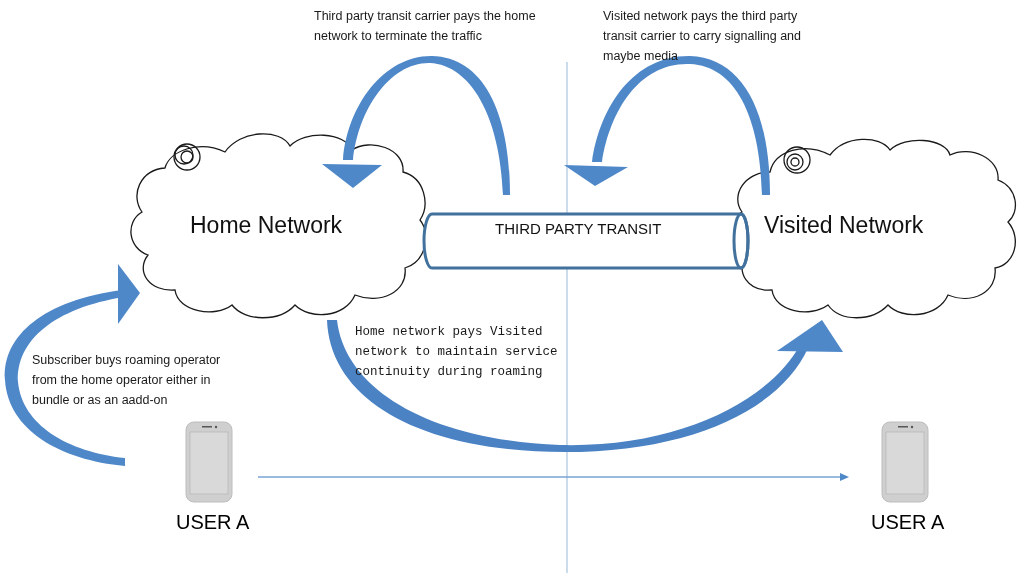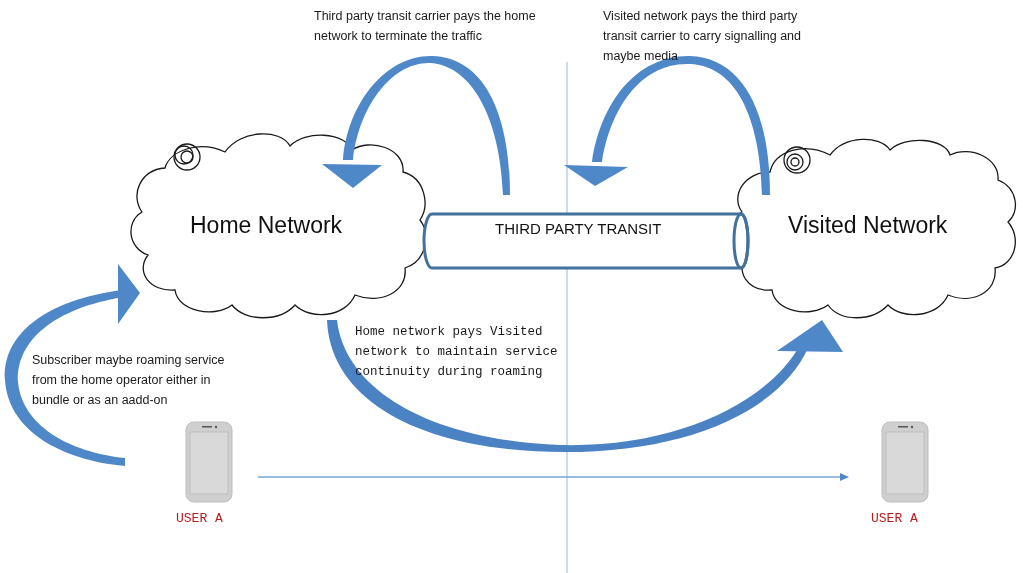--- a/index.html
+++ b/index.html
@@ -2,21 +2,21 @@
 <html><head>
   <meta charset="utf-8">
   <style>
     html, body { margin: 0; padding: 0; background: #ffffff; }
     body { width: 1024px; height: 573px; position: relative; overflow: hidden;
            font-family: "Liberation Sans", sans-serif; color: #1a1a1a; }
     svg#diagram { position: absolute; left: 0; top: 0; }
     .note { position: absolute; font-size: 12.5px; line-height: 20px; color: #1a1a1a; }
     .cloud-label { position: absolute; font-size: 23px; color: #111; white-space: nowrap; }
     .pipe-label { position: absolute; font-size: 15px; color: #111; white-space: nowrap; }
-    .user-label { position: absolute; font-size: 13px; color: #b91c1c; white-space: nowrap; font-family: Liberation Mono, monospace; }
+    .user-label { position: absolute; font-size: 20px; color: #000000; white-space: nowrap; }
   </style>
 </head>
 <body>
 
 <svg id="diagram" width="1024" height="573" viewBox="0 0 1024 573">
 
   <line x1="567" y1="62" x2="567" y2="573" stroke="#a8c4e0" stroke-width="1.2"></line>
 
   <g fill="#ffffff" stroke="#1a1a1a" stroke-width="1.3">
     <path d="M165,168 C170,150 200,140 225,152 C240,130 280,128 290,146 C305,130 345,132 352,150 C370,138 405,148 403,172 C425,178 430,205 420,220 C432,235 425,262 405,268 C408,292 380,305 355,295 C345,318 310,320 295,305 C280,322 245,322 232,305 C215,318 178,312 175,290 C150,292 135,272 148,255 C128,248 125,222 142,212 C130,195 140,170 165,168 Z"></path>
@@ -71,21 +71,21 @@
 
   <g>
     <rect x="882" y="422" width="46" height="80" rx="8" fill="#cfcfcf" stroke="#bdbdbd"></rect>
     <rect x="886" y="432" width="38" height="62" fill="#d9d9d9" stroke="#b8b8b8" stroke-width="0.8"></rect>
     <rect x="898" y="426" width="10" height="1.5" fill="#555"></rect>
     <circle cx="912" cy="427" r="1.2" fill="#555"></circle>
   </g>
 </svg>
 
 <div class="cloud-label" style="left:190px; top:212px;text-align:right;">Home Network</div>
-<div class="cloud-label" style="left:788px; top:212px;">Visited Network</div>
+<div class="cloud-label" style="left:764px; top:212px;">Visited Network</div>
 <div class="pipe-label" style="left:495px; top:220px;">THIRD PARTY TRANSIT</div>
 <div class="user-label" style="left:176px; top:511px;">USER A</div>
 <div class="user-label" style="left:871px; top:511px;">USER A</div>
 
 <div class="note" style="left:314px; top:6px; width:230px;">Third party transit carrier pays the home network to terminate the traffic</div>
 <div class="note" style="left:603px; top:6px; width:225px;">Visited network pays the third party transit carrier to carry signalling and maybe media</div>
 <div class="note" style="left:355px; top:322px; width:215px;font-family:Liberation Mono, monospace;">Home network pays  Visited network to maintain service continuity during roaming</div>
-<div class="note" style="left:32px; top:350px; width:200px;">Subscriber maybe roaming service from the home operator either in bundle  or as an aadd-on</div>
+<div class="note" style="left:32px; top:350px; width:200px;">Subscriber buys roaming operator from the home operator either in bundle  or as an aadd-on</div>
 
 </body></html>

